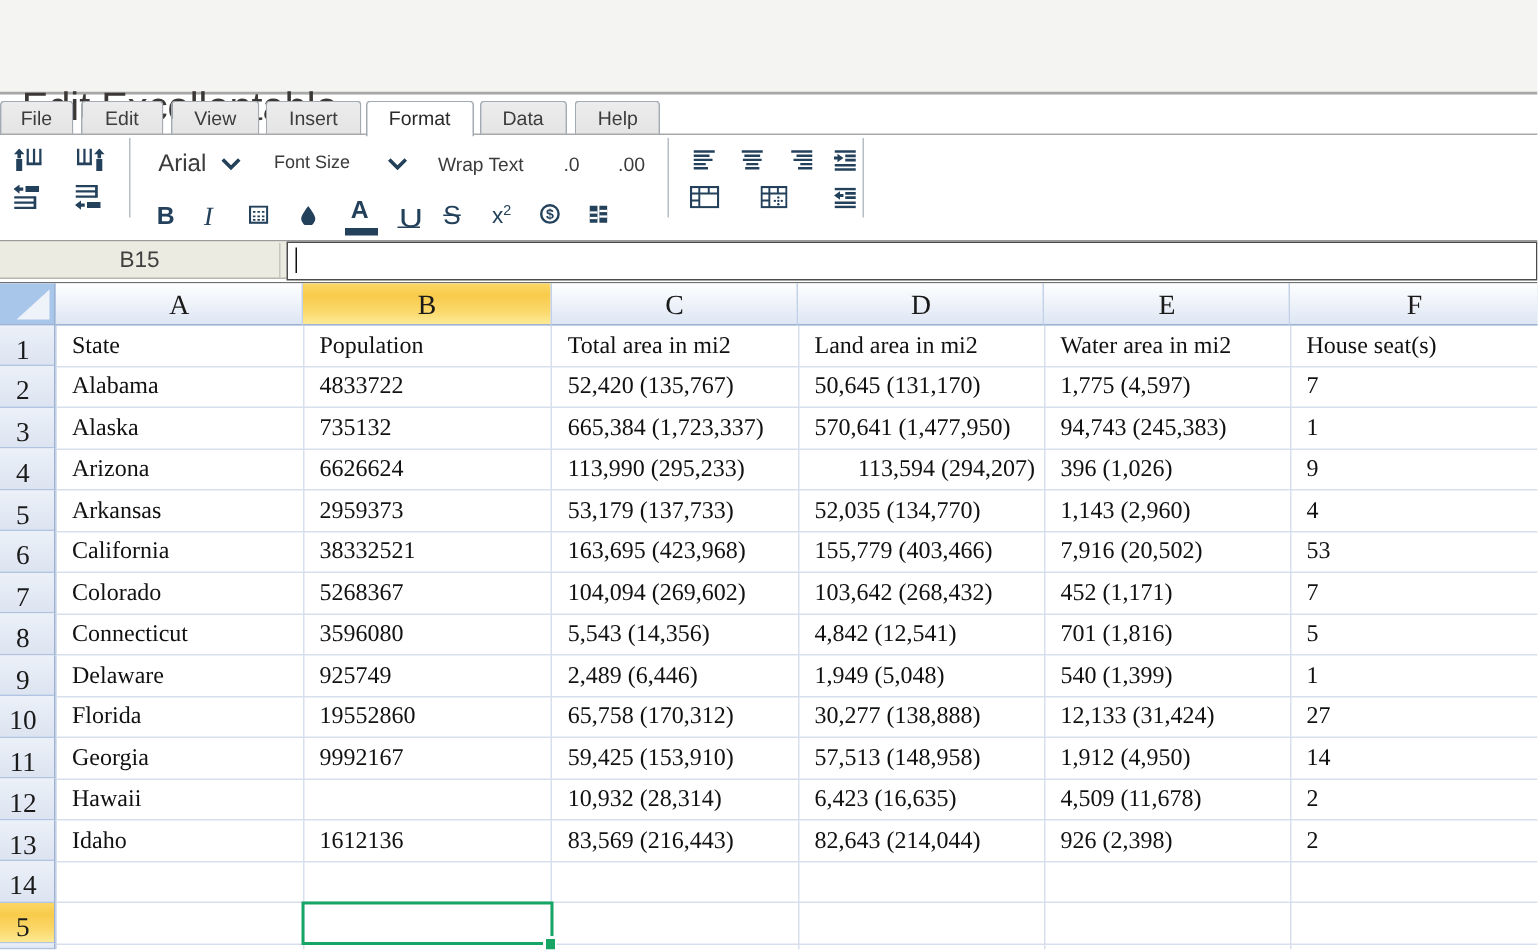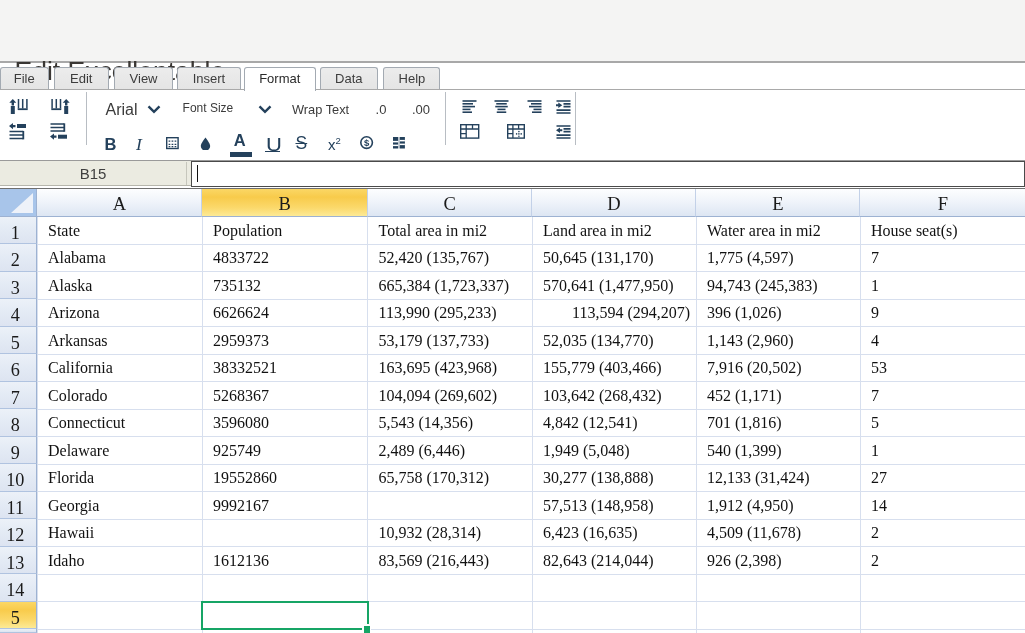--- a/index.html
+++ b/index.html
@@ -257,20 +257,21 @@
 <div class="cell" style="left:37px;top:464.0px;width:165px;height:27.5px;">Florida</div>
 <div class="cell" style="left:202px;top:464.0px;width:165.5px;height:27.5px;">19552860</div>
 <div class="cell" style="left:367.5px;top:464.0px;width:164.5px;height:27.5px;">65,758 (170,312)</div>
 <div class="cell" style="left:532px;top:464.0px;width:164px;height:27.5px;">30,277 (138,888)</div>
 <div class="cell" style="left:696px;top:464.0px;width:164px;height:27.5px;">12,133 (31,424)</div>
 <div class="cell" style="left:860px;top:464.0px;width:166px;height:27.5px;">27</div>
 <div class="a" style="left:0;top:491.5px;width:37px;height:27.5px;background:linear-gradient(180deg,#ecf1f8 0%,#e4ebf5 45%,#dde4f1 100%);border-bottom:1px solid #b0c3e0;border-right:1px solid #9db2d2;"></div>
 <div class="rh" style="left:0;top:491.5px;width:30.5px;line-height:32.5px;">11</div>
 <div class="cell" style="left:37px;top:491.5px;width:165px;height:27.5px;">Georgia</div>
 <div class="cell" style="left:202px;top:491.5px;width:165.5px;height:27.5px;">9992167</div>
+<div class="cell" style="left:367.5px;top:491.5px;width:164.5px;height:27.5px;">59,425 (153,910)</div>
 <div class="cell" style="left:532px;top:491.5px;width:164px;height:27.5px;">57,513 (148,958)</div>
 <div class="cell" style="left:696px;top:491.5px;width:164px;height:27.5px;">1,912 (4,950)</div>
 <div class="cell" style="left:860px;top:491.5px;width:166px;height:27.5px;">14</div>
 <div class="a" style="left:0;top:519.0px;width:37px;height:27.5px;background:linear-gradient(180deg,#ecf1f8 0%,#e4ebf5 45%,#dde4f1 100%);border-bottom:1px solid #b0c3e0;border-right:1px solid #9db2d2;"></div>
 <div class="rh" style="left:0;top:519.0px;width:30.5px;line-height:32.5px;">12</div>
 <div class="cell" style="left:37px;top:519.0px;width:165px;height:27.5px;">Hawaii</div>
 <div class="cell" style="left:367.5px;top:519.0px;width:164.5px;height:27.5px;">10,932 (28,314)</div>
 <div class="cell" style="left:532px;top:519.0px;width:164px;height:27.5px;">6,423 (16,635)</div>
 <div class="cell" style="left:696px;top:519.0px;width:164px;height:27.5px;">4,509 (11,678)</div>
 <div class="cell" style="left:860px;top:519.0px;width:166px;height:27.5px;">2</div>

